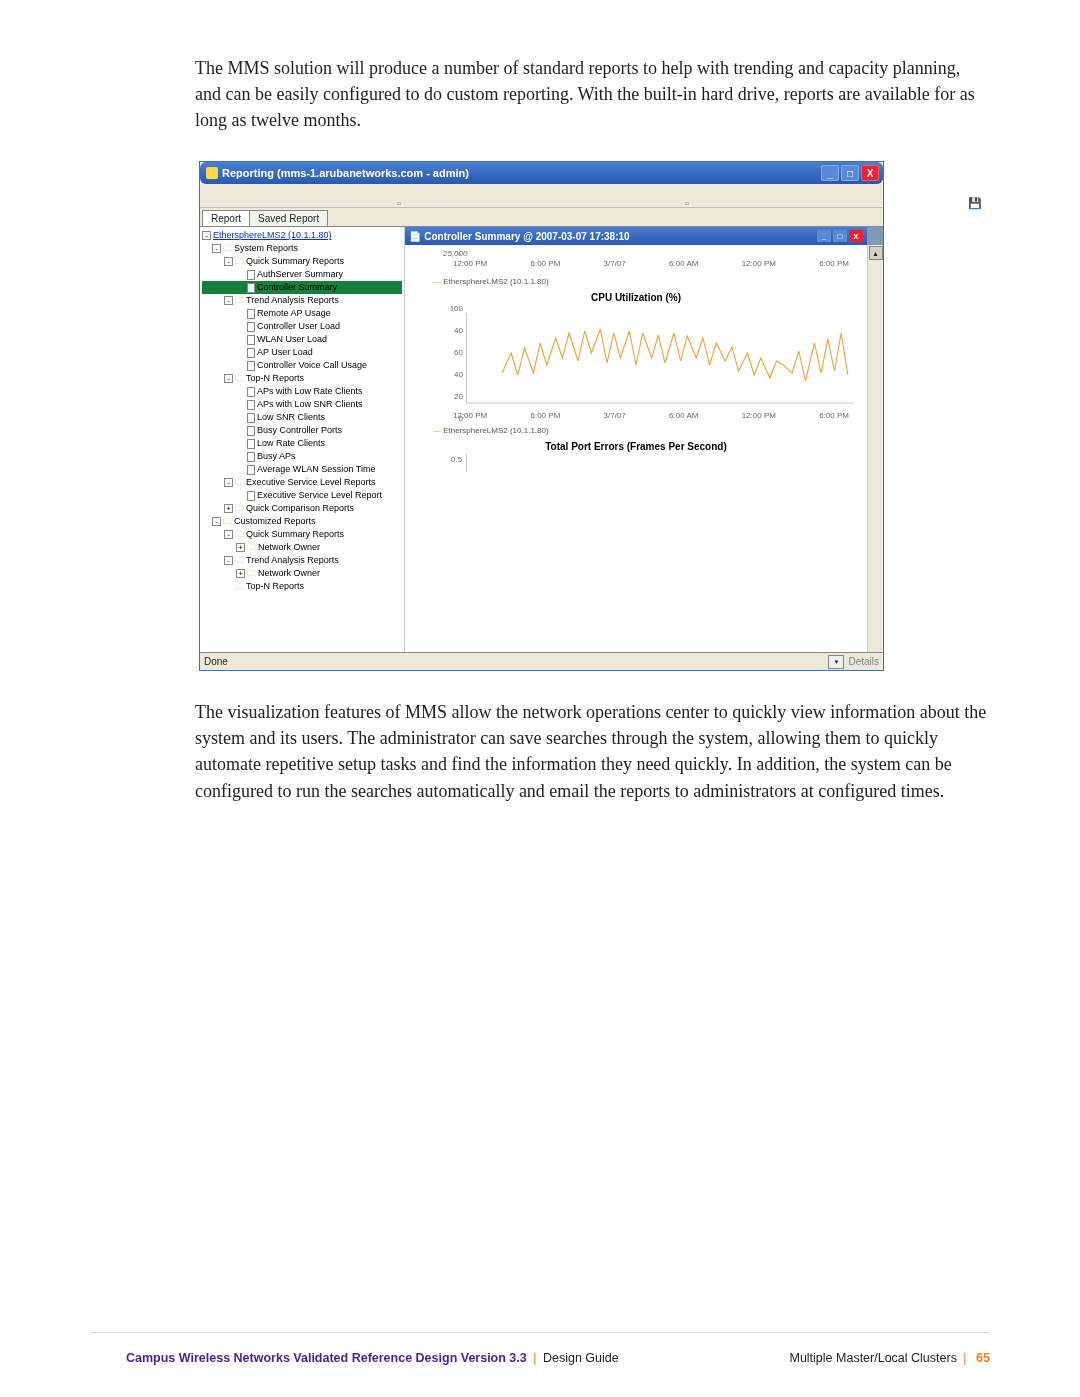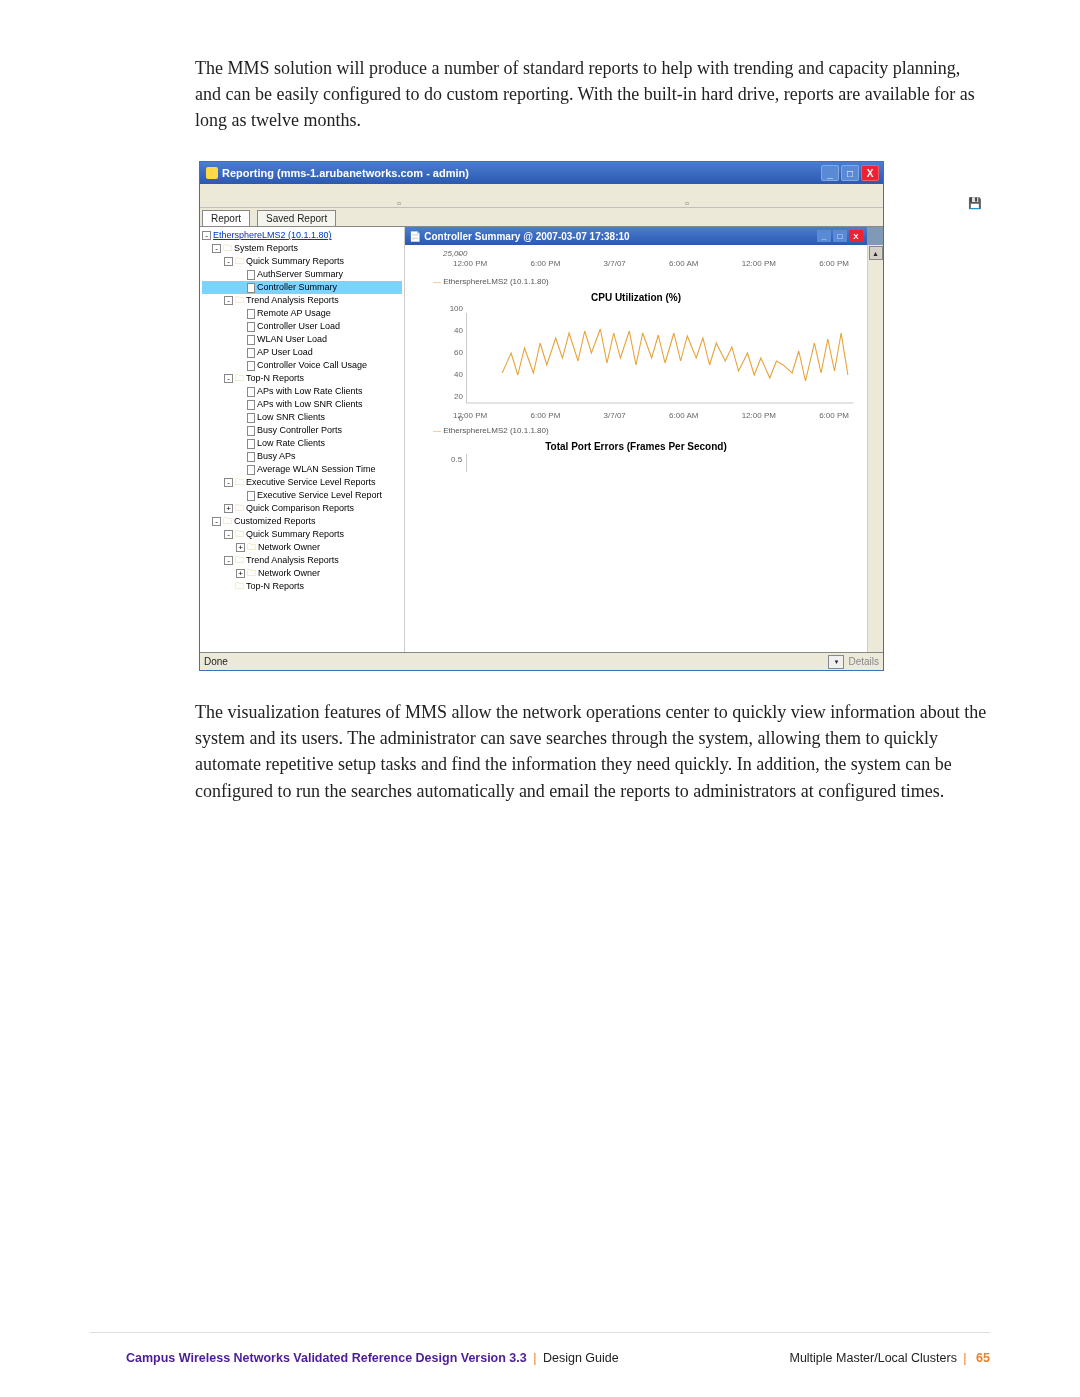--- a/index.html
+++ b/index.html
@@ -2,52 +2,52 @@
 <html><head>
 <meta charset="utf-8">
 <style>
   * { box-sizing: border-box; margin: 0; padding: 0; }
   body { width: 1080px; height: 1397px; background: #fff; font-family: Georgia, serif; color: #222; position: relative; }
   .page { padding: 55px 90px 40px 195px; }
   .body-text { font-size: 18px; line-height: 1.45; margin-bottom: 28px; }
   .body-text2 { font-size: 18px; line-height: 1.45; margin-top: 28px; }
 
   .app-window { border: 1px solid #3b6fbf; width: 685px; margin: 4px 0 0 4px; font-family: Tahoma, Arial, sans-serif; font-size: 10px; background: #eef3fb; }
-  .titlebar { background: linear-gradient(#4a7ed0, #2b58b0); color: #fff; padding: 3px 4px 3px 6px; display: flex; align-items: center; justify-content: space-between; font-weight: bold; font-size: 11px; height: 22px; }
+  .titlebar { background: linear-gradient(#4a7ed0, #2b58b0); color: #fff; padding: 3px 4px 3px 6px; display: flex; align-items: center; justify-content: space-between; font-weight: bold; font-size: 11px; height: 22px; border-radius: 6px; }
   .titlebar-left { display: flex; align-items: center; gap: 4px; }
   .title-icon { width: 12px; height: 12px; background: #ffd84a; border-radius: 2px; display: inline-block; }
   .win-btns { display: flex; gap: 2px; }
   .win-btn { width: 18px; height: 16px; display: flex; align-items: center; justify-content: center; border: 1px solid #fff4; border-radius: 2px; font-size: 10px; font-weight: bold; }
   .win-min { background: #5a89d6; color: #fff; }
   .win-max { background: #5a89d6; color: #fff; }
   .win-close { background: #e23; color: #fff; }
 
   .menubar { background: #ece9d8; padding: 2px 4px; display: flex; gap: 10px; font-size: 10px; color: #000; border-bottom: 1px solid #c0c0c0; }
   .menu-item { cursor: default; }
 
   .toolbar { background: #ece9d8; padding: 2px 4px; display: flex; align-items: center; gap: 3px; border-bottom: 1px solid #c0c0c0; height: 24px; }
   .tbtn { width: 18px; height: 18px; display: inline-flex; align-items: center; justify-content: center; font-size: 11px; }
   .tbtn.page { color: #888; }
   .toolbar-sep { width: 1px; height: 18px; background: #bbb; margin: 0 2px; }
 
-  .tabstrip { background: #ece9d8; padding: 2px 2px 0 2px; display: flex; gap: 8px; font-size: 10px; border-bottom: 1px solid #888; }
+  .tabstrip { background: #ece9d8; padding: 2px 2px 0 2px; display: flex; gap: 0; font-size: 10px; border-bottom: 1px solid #888; }
   .tab { padding: 2px 8px; border: 1px solid #888; border-bottom: none; background: #f5f5f0; margin-right: -1px; }
   .tab.active { background: #fff; }
 
   .work { display: flex; height: 425px; background: #fff; }
   .tree { width: 205px; border-right: 1px solid #ccc; padding: 2px 2px; overflow: hidden; font-size: 9px; color: #000; background: #fff; }
   .tnode { white-space: nowrap; line-height: 13px; display: flex; align-items: center; }
   .exp { display: inline-block; width: 9px; height: 9px; border: 1px solid #888; text-align: center; line-height: 7px; font-size: 8px; margin-right: 2px; }
   .folder-ic { color: #e6b54a; margin-right: 2px; font-size: 9px; }
   .doc-ic { display: inline-block; width: 8px; height: 10px; border: 1px solid #888; background: #fff; margin-right: 2px; }
   .d-0 { padding-left: 0px; }
   .d-1 { padding-left: 10px; }
   .d-2 { padding-left: 22px; }
   .d-3 { padding-left: 34px; }
-  .sel { background: #7dd3fc; }
+  .sel { background: #15803d; }
   .link { text-decoration: underline; }
 
   .content { flex: 1; background: #7f99b6; position: relative; display: flex; overflow: hidden; }
   .inner-win { position: absolute; left: 0; top: 0; right: 16px; bottom: 0; background: #fff; display: flex; flex-direction: column; }
   .inner-title { background: linear-gradient(#4a7ed0,#2b58b0); color: #fff; font-size: 10px; font-weight: bold; padding: 2px 4px; display: flex; justify-content: space-between; align-items: center; height: 18px; }
   .inner-btns { display: flex; gap: 2px; }
   .inner-btn { width: 14px; height: 12px; display: flex; align-items: center; justify-content: center; font-size: 8px; }
   .ib-min { background: #5a89d6; color: #fff; }
   .ib-max { background: #5a89d6; color: #fff; }
   .ib-close { background: #e23; color: #fff; }

